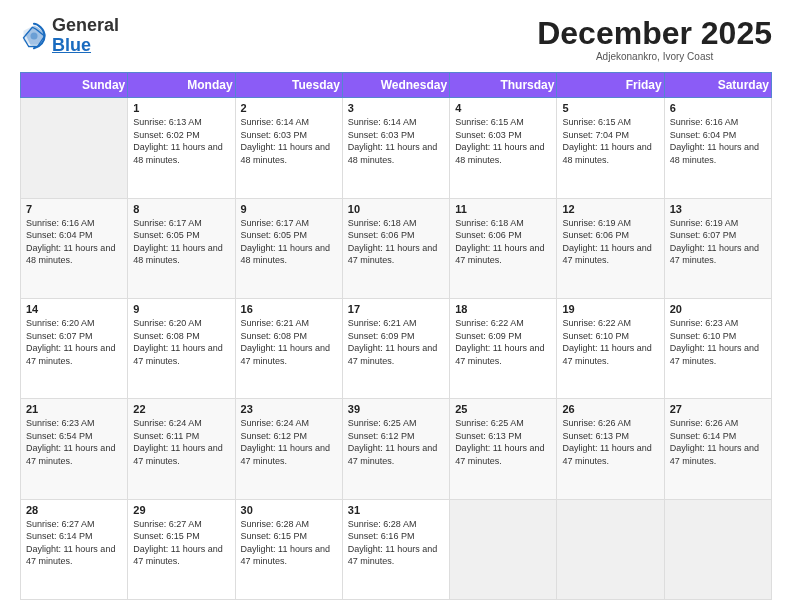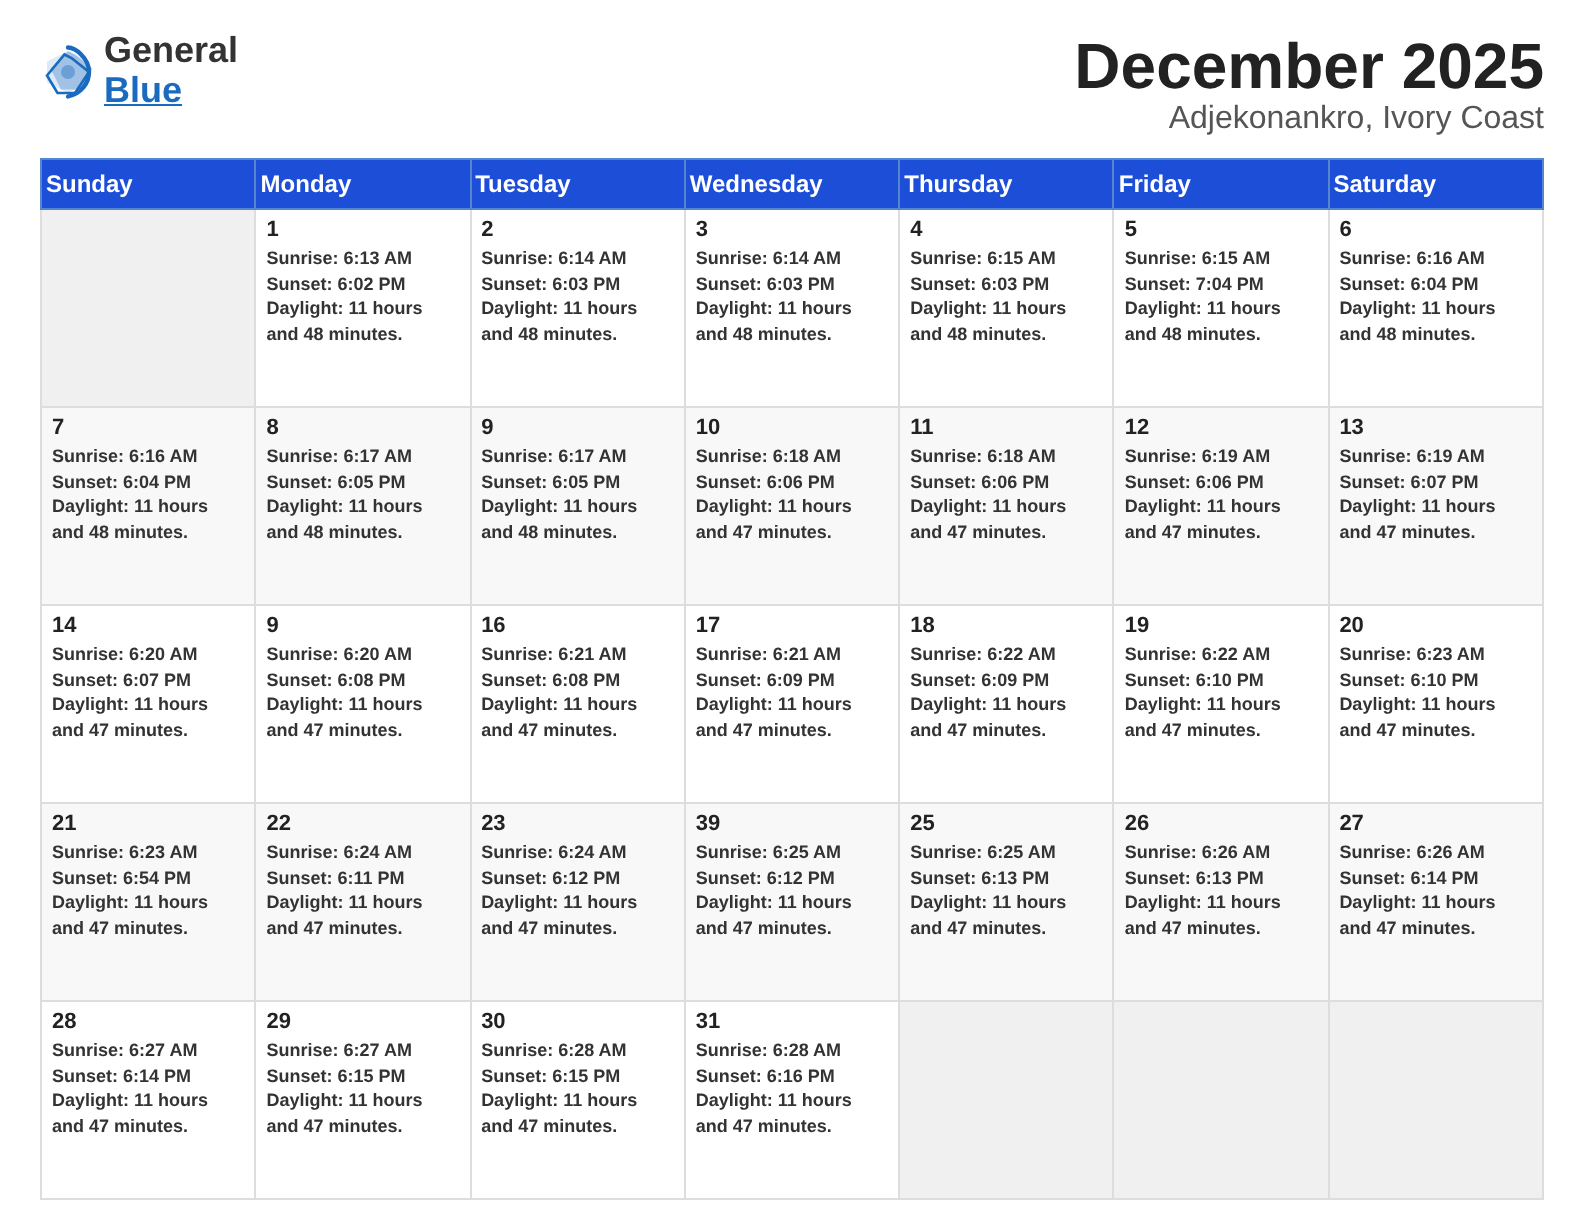--- a/index.html
+++ b/index.html
@@ -33,43 +33,43 @@
       font-weight: bold;
       line-height: 1.1;
     }
     .logo-general { color: #333; }
     .logo-blue { color: #1a6bbf; text-decoration: underline; }
     .logo-icon {
       width: 28px;
       height: 28px;
     }
     .title-block {
-      text-align: right;
+      text-align: center;
     }
     .month-title {
       font-size: 32px;
       font-weight: bold;
       color: #222;
       line-height: 1.1;
     }
     .location {
-      font-size: 16px;
+      font-size: 10px;
       color: #555;
     }
     .calendar {
       flex: 1;
       border: 1px solid #ccc;
       border-collapse: collapse;
       width: 100%;
       table-layout: fixed;
     }
     .calendar th {
-      background-color: #1d4ed8;
+      background-color: #8b5cf6;
       color: #fff;
-      text-align: left;
+      text-align: right;
       font-size: 12px;
       font-weight: bold;
       padding: 5px 2px;
       border: 1px solid #5585d0;
       margin-top: 12px;
     }
     .calendar td {
       vertical-align: top;
       border: 1px solid #ddd;
       padding: 4px 5px;
@@ -85,21 +85,20 @@
       font-size: 11px;
       font-weight: bold;
       color: #222;
       display: block;
       margin-bottom: 2px;
     }
     .day-info {
       font-size: 9px;
       line-height: 1.4;
       color: #333;
-      font-weight: bold;
     }
     .empty-cell {
       background: #f0f0f0 !important;
     }
   </style>
 </head>
 <body>
 
 <div class="page">
   <div class="header">

